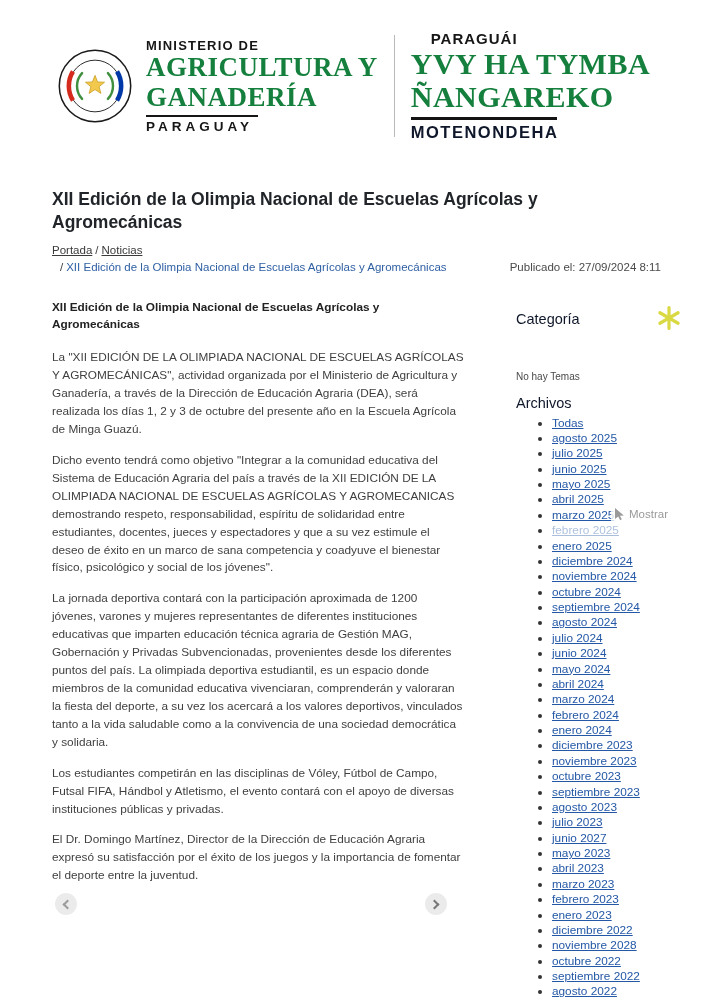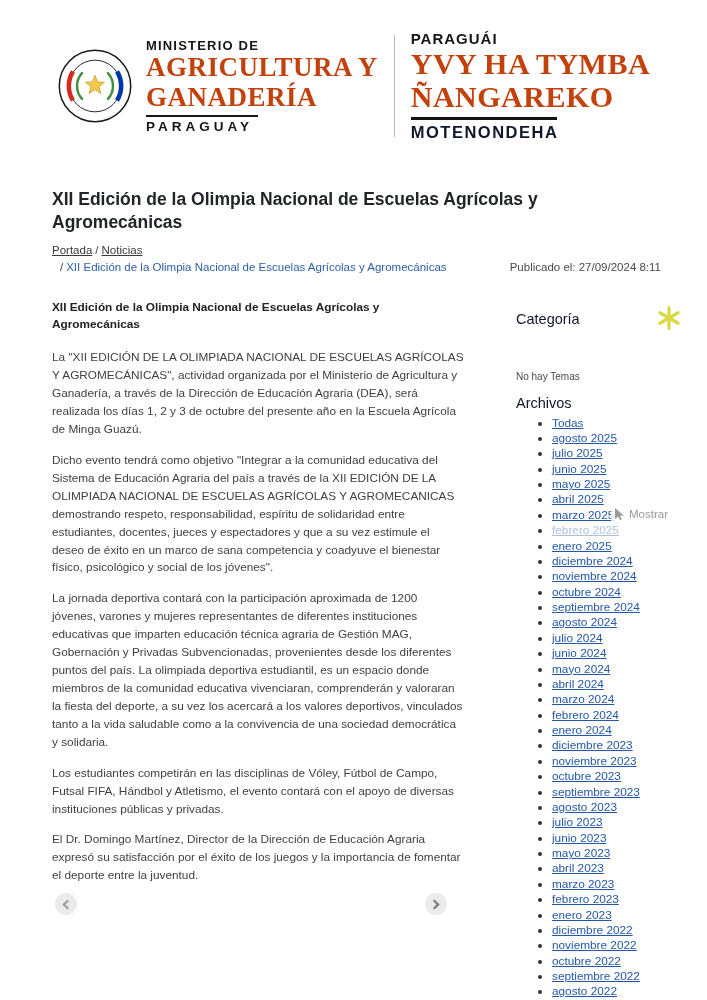--- a/index.html
+++ b/index.html
@@ -7,25 +7,25 @@
   .page {
     width:707px; height:1000px; position:relative; overflow:hidden;
     background:#ffffff; font-family:"Liberation Sans", sans-serif; color:#333;
   }
 
   
   .site-header { display:flex; justify-content:center; align-items:center; gap:16px; padding-top:30px; }
   .brand-left { display:flex; align-items:center; gap:13px; }
   .coat svg { display:block; }
   .bt-kicker { font-size:13px; font-weight:bold; color:#161616; letter-spacing:1.2px; }
-  .bt-big { font-family:"Liberation Serif", serif; font-weight:bold; font-size:27px; line-height:1.1; color:#c2410c; letter-spacing:0.5px; }
+  .bt-big { font-family:"Liberation Serif", serif; font-weight:bold; font-size:27px; line-height:1.1; color:#15803d; letter-spacing:0.5px; }
   .l-rule { border-top:2px solid #161616; width:112px; margin:3px 0 2px; }
   .bt-country { font-size:13.5px; font-weight:bold; letter-spacing:4px; color:#161616; }
   .vdivider { width:1px; height:102px; background:#b9b9b9; }
-  .brand-right .bt-kicker { font-size:15px; letter-spacing:1px; }
+  .brand-right .bt-kicker { font-size:15px; letter-spacing:1px;margin-left:20px; }
   .brand-right .bt-big { font-size:30px; }
   .r-rule { border-top:3px solid #131313; width:146px; margin:4px 0 3px; }
   .bt-tagline { font-size:16.5px; font-weight:bold; letter-spacing:1.5px; color:#0f172a; }
 
   
   .title-section { padding:0 46px 0 52px; margin-top:46px; }
   .page-title { font-size:17.5px; font-weight:bold; color:#212529; line-height:1.3; max-width:620px; }
   .meta-row { display:flex; justify-content:space-between; align-items:flex-end; margin-top:10px; }
   .breadcrumb { font-size:11.5px; color:#3a3a3a; max-width:470px; }
   .breadcrumb a { color:#3a3a3a; text-decoration:underline; cursor:pointer; }
@@ -187,35 +187,35 @@
           <li><a>noviembre 2023</a></li>
 
           <li><a>octubre 2023</a></li>
 
           <li><a>septiembre 2023</a></li>
 
           <li><a>agosto 2023</a></li>
 
           <li><a>julio 2023</a></li>
 
-          <li><a>junio 2023</a></li>
+          <li><a>junio 2027</a></li>
 
           <li><a>mayo 2023</a></li>
 
           <li><a>abril 2023</a></li>
 
           <li><a>marzo 2023</a></li>
 
           <li><a>febrero 2023</a></li>
 
           <li><a>enero 2023</a></li>
 
           <li><a>diciembre 2022</a></li>
 
-          <li><a>noviembre 2022</a></li>
+          <li><a>noviembre 2028</a></li>
 
           <li><a>octubre 2022</a></li>
 
           <li><a>septiembre 2022</a></li>
 
           <li><a>agosto 2022</a></li>
 
           <li><a>julio 2022</a></li>
 
           <li><a>junio 2022</a></li>

